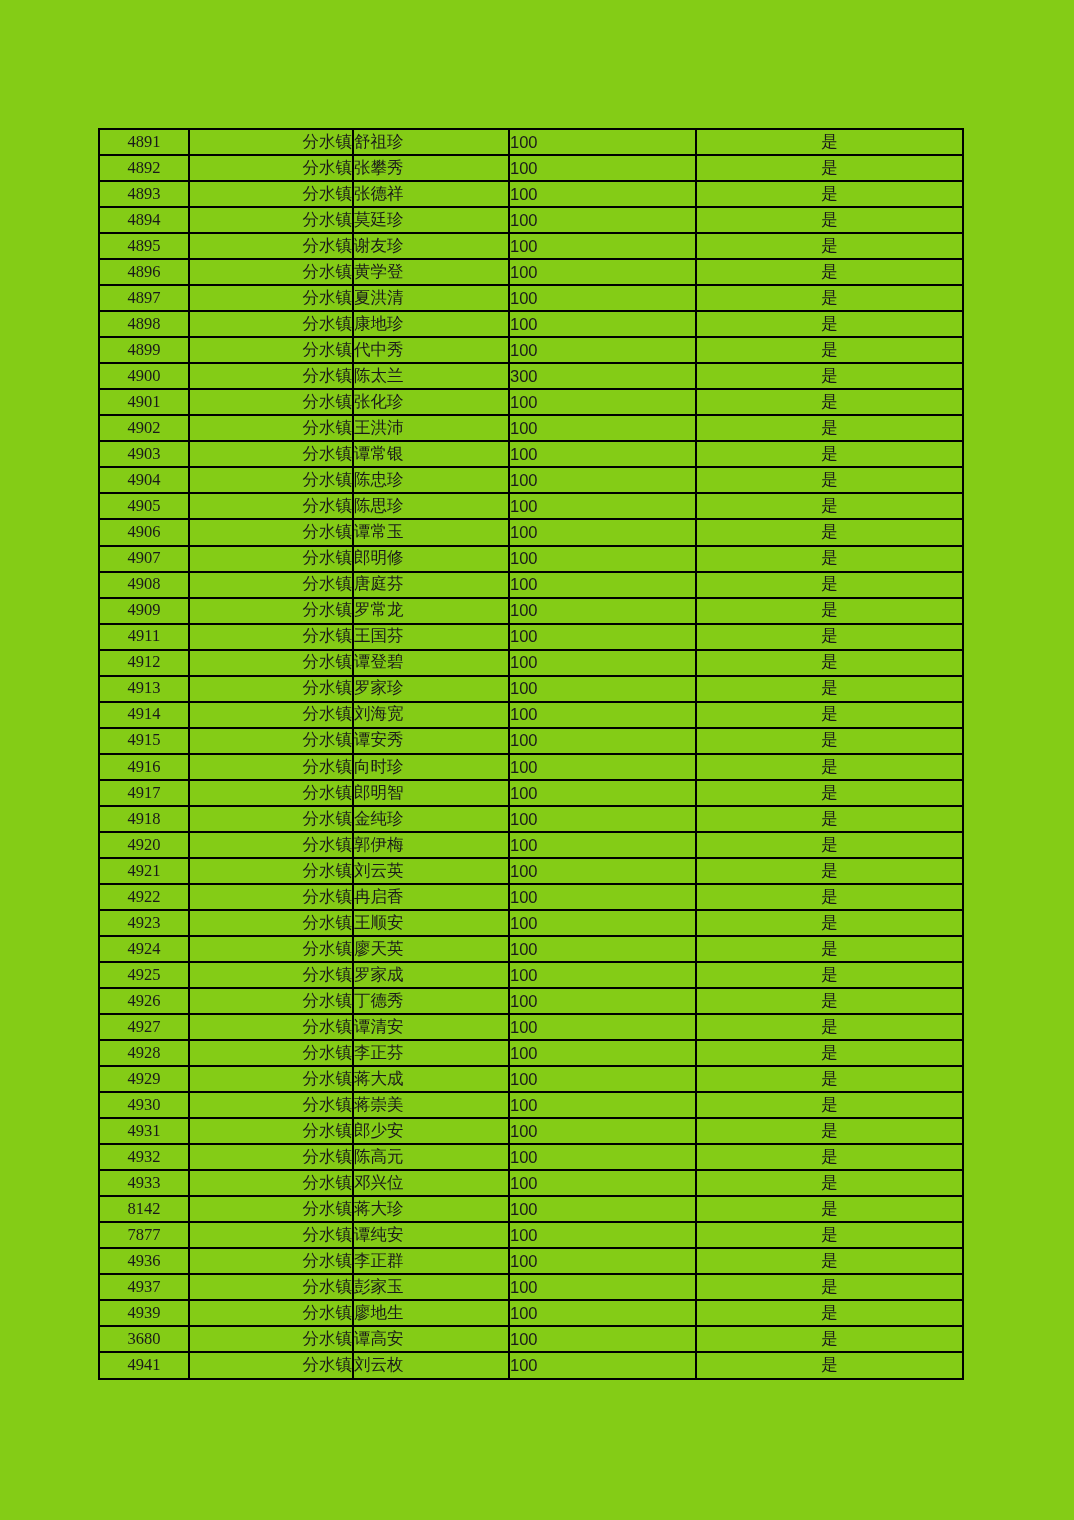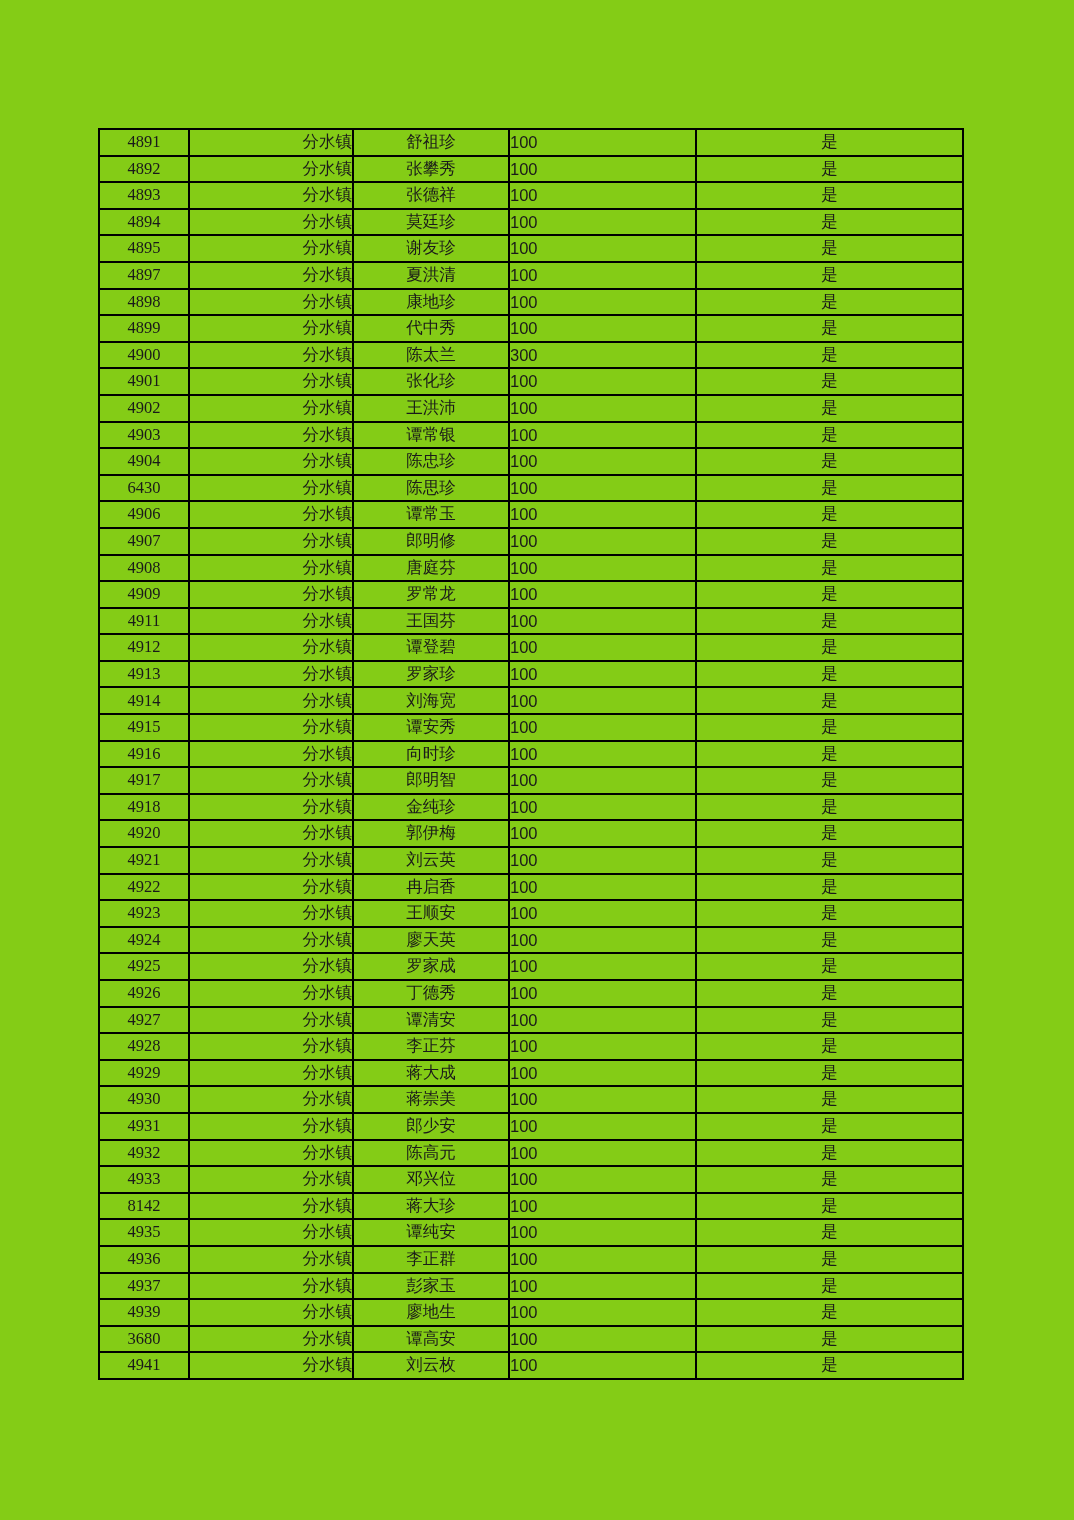--- a/index.html
+++ b/index.html
@@ -38,22 +38,22 @@
     border: 2px solid #000000;
     font-size: 16.5px;
     line-height: 1;
     padding: 0;
     overflow: hidden;
     white-space: nowrap;
     vertical-align: middle;
   }
   td.col-id        { text-align: center; }
   td.col-town      { text-align: right; padding-left: 5px; }
-  td.col-name      { text-align: center; padding-left: 5px; margin-top: 9px; }
-  td.col-amount    { text-align: left; padding-left: 2px; font-family: "Liberation Sans", "DejaVu Sans", sans-serif; font-size: 15.5px; border-radius: 9px; }
+  td.col-name      { text-align: left; padding-left: 5px; margin-top: 9px; }
+  td.col-amount    { text-align: left; padding-left: 2px; font-family: "Liberation Sans", "DejaVu Sans", sans-serif; font-size: 15.5px; }
   td.col-confirmed { text-align: center; }
 </style>
 </head>
 <body>
 
 <div class="page">
   <div class="table-wrap">
     <table class="records">
       <colgroup>
           <col style="width: 90px;">
@@ -92,20 +92,27 @@
             <td class="col-confirmed">是</td>
           </tr>
           <tr>
             <td class="col-id">4895</td>
             <td class="col-town">分水镇</td>
             <td class="col-name">谢友珍</td>
             <td class="col-amount">100</td>
             <td class="col-confirmed">是</td>
           </tr>
           <tr>
+            <td class="col-id">4896</td>
+            <td class="col-town">分水镇</td>
+            <td class="col-name">黄学登</td>
+            <td class="col-amount">100</td>
+            <td class="col-confirmed">是</td>
+          </tr>
+          <tr>
             <td class="col-id">4897</td>
             <td class="col-town">分水镇</td>
             <td class="col-name">夏洪清</td>
             <td class="col-amount">100</td>
             <td class="col-confirmed">是</td>
           </tr>
           <tr>
             <td class="col-id">4898</td>
             <td class="col-town">分水镇</td>
             <td class="col-name">康地珍</td>
@@ -148,21 +155,21 @@
             <td class="col-confirmed">是</td>
           </tr>
           <tr>
             <td class="col-id">4904</td>
             <td class="col-town">分水镇</td>
             <td class="col-name">陈忠珍</td>
             <td class="col-amount">100</td>
             <td class="col-confirmed">是</td>
           </tr>
           <tr>
-            <td class="col-id">6430</td>
+            <td class="col-id">4905</td>
             <td class="col-town">分水镇</td>
             <td class="col-name">陈思珍</td>
             <td class="col-amount">100</td>
             <td class="col-confirmed">是</td>
           </tr>
           <tr>
             <td class="col-id">4906</td>
             <td class="col-town">分水镇</td>
             <td class="col-name">谭常玉</td>
             <td class="col-amount">100</td>
@@ -344,21 +351,21 @@
             <td class="col-confirmed">是</td>
           </tr>
           <tr>
             <td class="col-id">8142</td>
             <td class="col-town">分水镇</td>
             <td class="col-name">蒋大珍</td>
             <td class="col-amount">100</td>
             <td class="col-confirmed">是</td>
           </tr>
           <tr>
-            <td class="col-id">4935</td>
+            <td class="col-id">7877</td>
             <td class="col-town">分水镇</td>
             <td class="col-name">谭纯安</td>
             <td class="col-amount">100</td>
             <td class="col-confirmed">是</td>
           </tr>
           <tr>
             <td class="col-id">4936</td>
             <td class="col-town">分水镇</td>
             <td class="col-name">李正群</td>
             <td class="col-amount">100</td>

